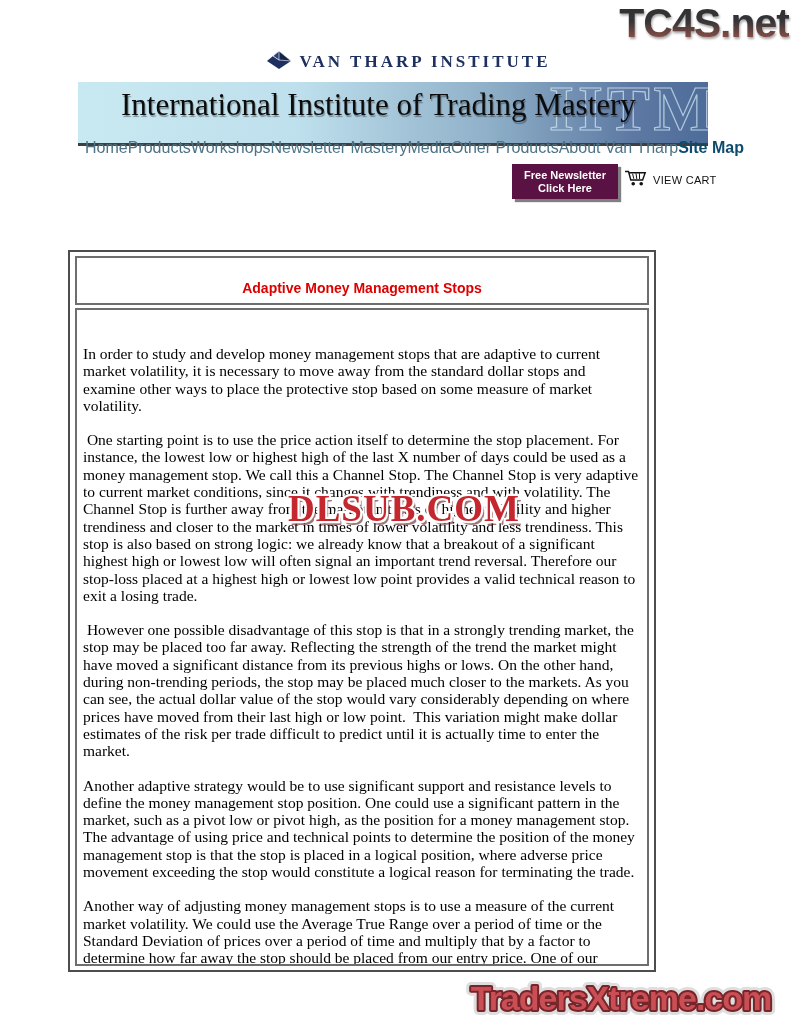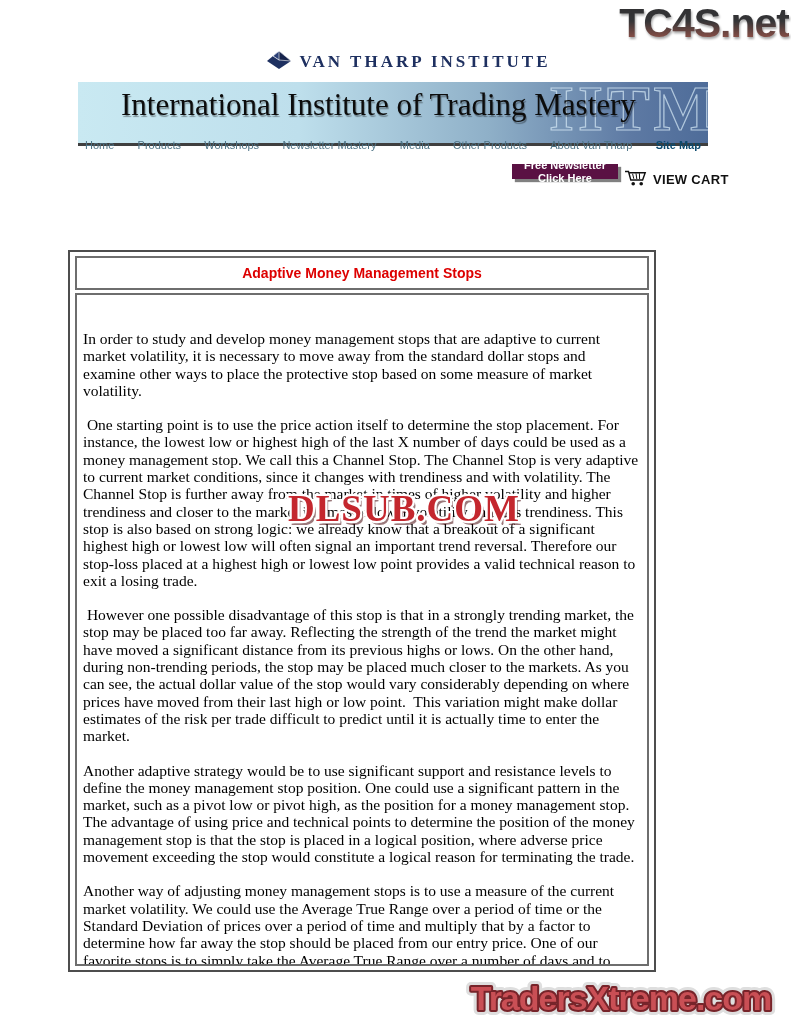--- a/index.html
+++ b/index.html
@@ -44,48 +44,48 @@
     font-family: "Liberation Serif", serif; font-size: 64px; font-weight: bold;
     letter-spacing: 4px; color: transparent;
     -webkit-text-stroke: 1.2px rgba(210,230,243,0.75);
   }
 
   
   .nav {
     position: absolute; left: 78px; top: 139px; width: 630px;
     display: flex; justify-content: space-between; align-items: center;
     padding: 0 7px;
-    font-size: 11px; color: #4d7386;
+    font-size: 16px; color: #4d7386;
   }
   .nav-item { cursor: pointer; white-space: nowrap; }
   .nav-item.sitemap { color: #0c4a6e; font-weight: bold; }
 
   
   .newsletter-btn {
-    position: absolute; left: 512px; top: 164px; width: 106px; height: 15px;
+    position: absolute; left: 512px; top: 164px; width: 106px; height: 35px;
     background: #5a1143; color: #ffffff; font-size: 11px; font-weight: bold;
     display: flex; flex-direction: column; justify-content: center; align-items: center;
     line-height: 1.15; box-shadow: 3px 3px 1px rgba(60,60,60,0.65);
     cursor: pointer;
   }
   .cart-area {
     position: absolute; left: 624px; top: 168px;
     display: flex; align-items: center; gap: 5px; cursor: pointer;
   }
-  .view-cart-label { font-size: 13px; font-weight: bold; color: #111; letter-spacing: 0.3px; }
+  .view-cart-label { font-size: 11px; font-weight: normal; color: #111; letter-spacing: 0.3px; }
 
   
   .article {
     position: absolute; left: 68px; top: 250px; width: 588px; height: 722px;
     border: 2px solid #4d4d4d; background: #ffffff;
     display: flex; flex-direction: column;
   }
   .title-box {
     margin: 4px 5px 3px 5px; border: 2px solid #6e6e6e;
-    padding: 7px 4px 6px 4px; text-align: center;
+    padding: 22px 4px 6px 4px; text-align: center;
   }
   .title-line {
     color: #dd0000; font-weight: bold; font-size: 14px; line-height: 17px;
     font-family: "Liberation Sans", sans-serif;
   }
   .body-box {
     margin: 0 5px 4px 5px; border: 2px solid #6e6e6e; flex: 1;
     padding: 35px 8px 8px 6px; overflow: hidden;
   }
   .body-box p {

